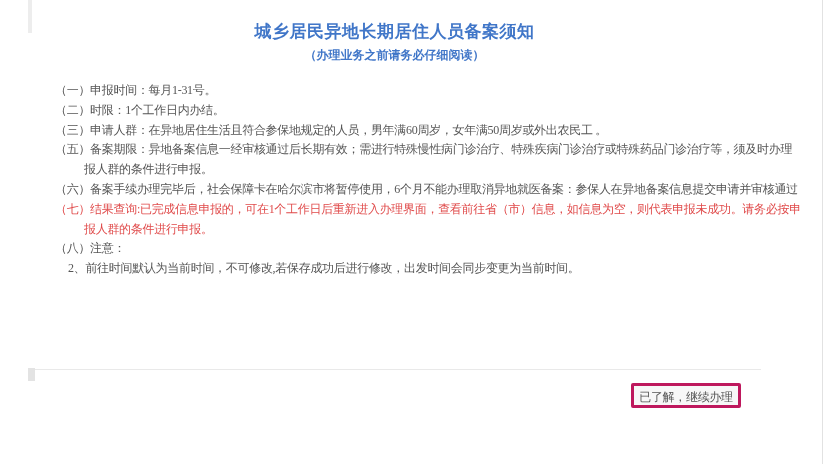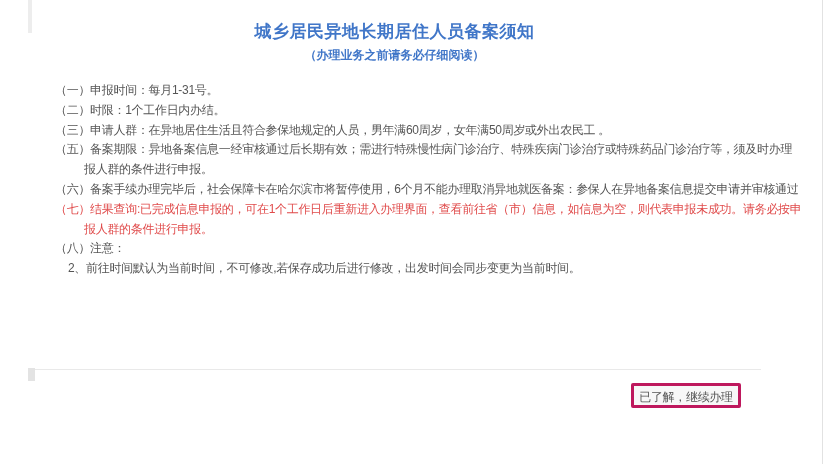--- a/index.html
+++ b/index.html
@@ -27,21 +27,21 @@
   .page-subtitle {
     position: absolute;
     top: 47px; left: 0; right: 0;
     text-align: center;
     font-size: 12px;
     font-weight: bold;
     color: var(--title-blue, #4076c8);
   }
   .notice-list {
     position: absolute;
-    top: 81px; left: 27px; right: 10px;
+    top: 81px; left: 27px; right: 10px; font-family: Liberation Serif, serif;
   }
   .notice-line {
     height: 19.8px;
     line-height: 19.8px;
     font-size: 12px;
     color: var(--body-text, #555555);
     white-space: nowrap;
     letter-spacing: -0.3px;
   }
   .notice-line.cont { padding-left: 29px; }

